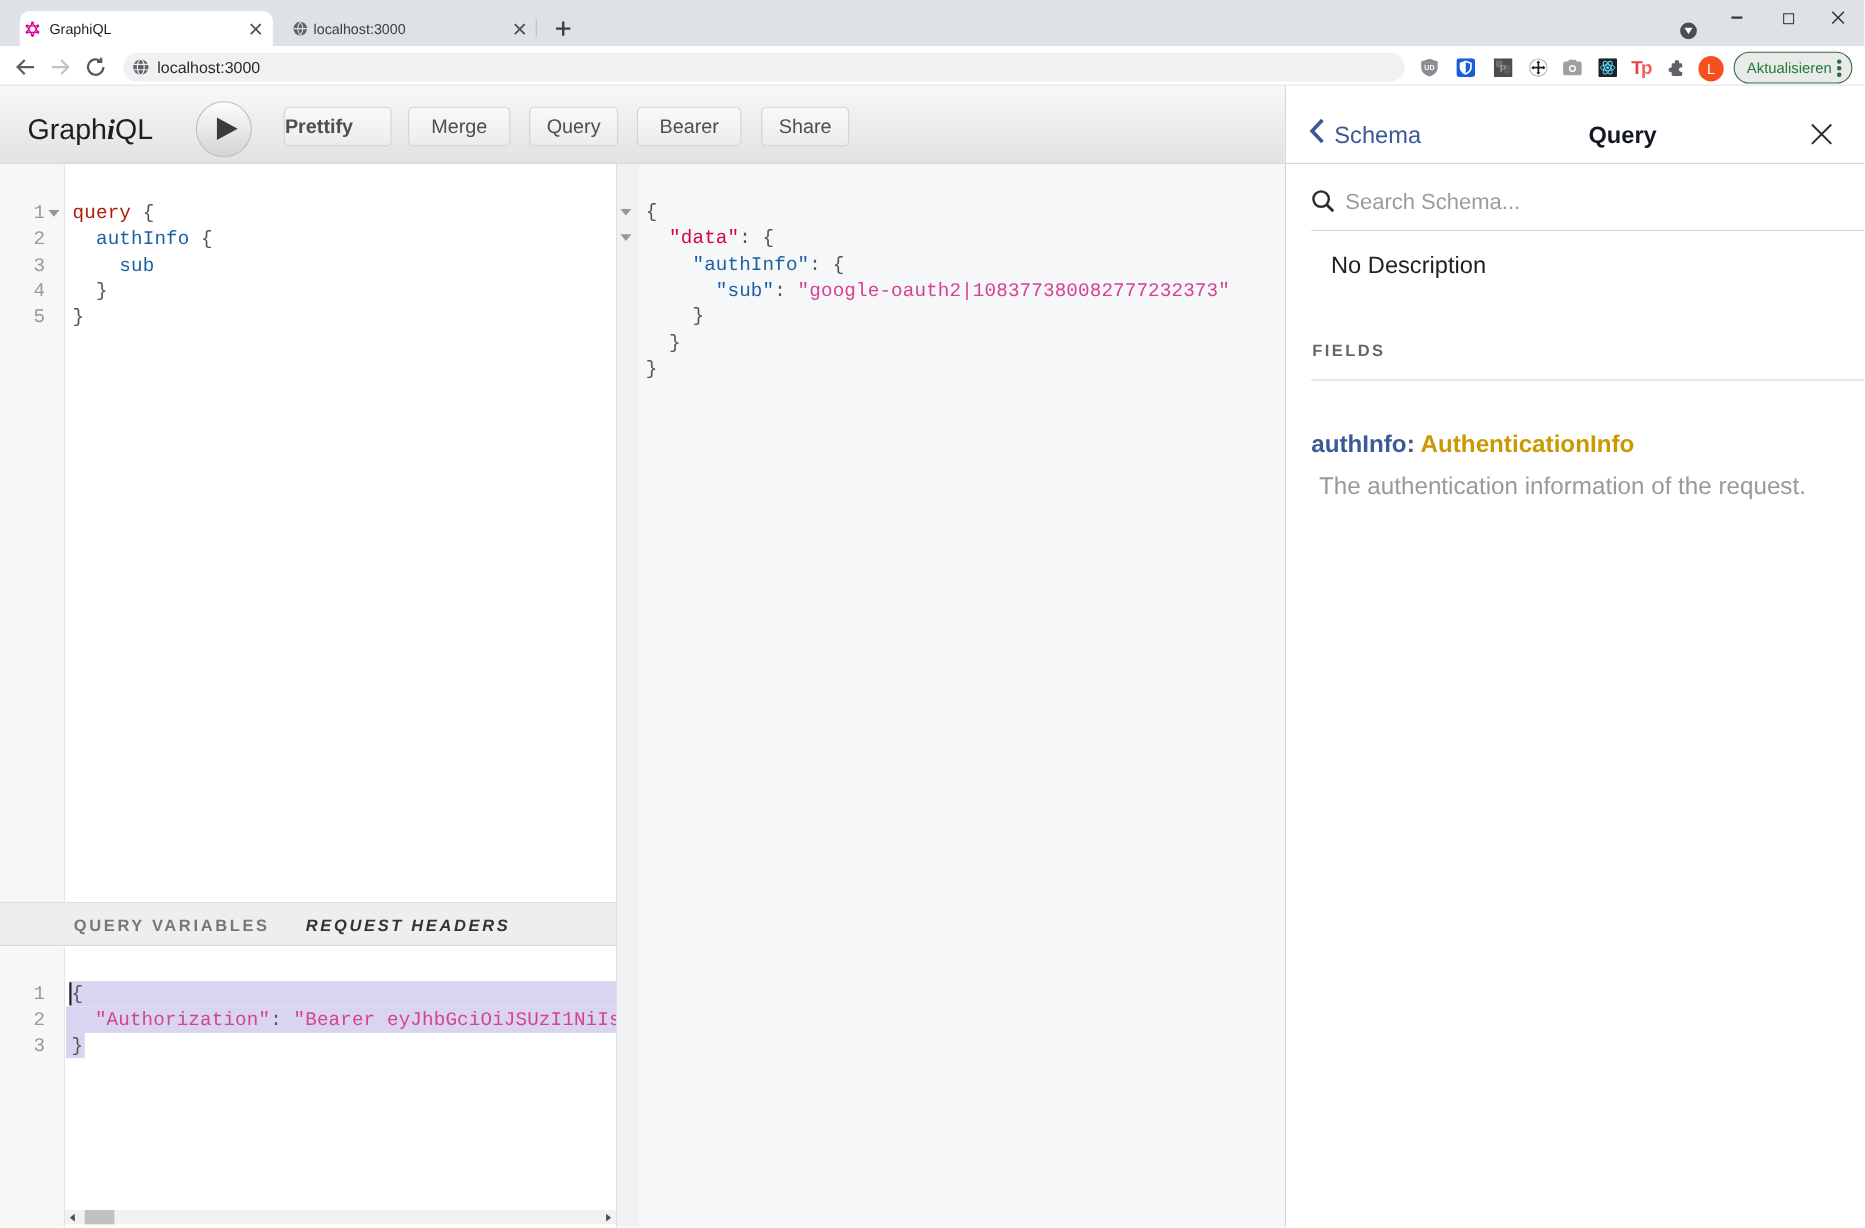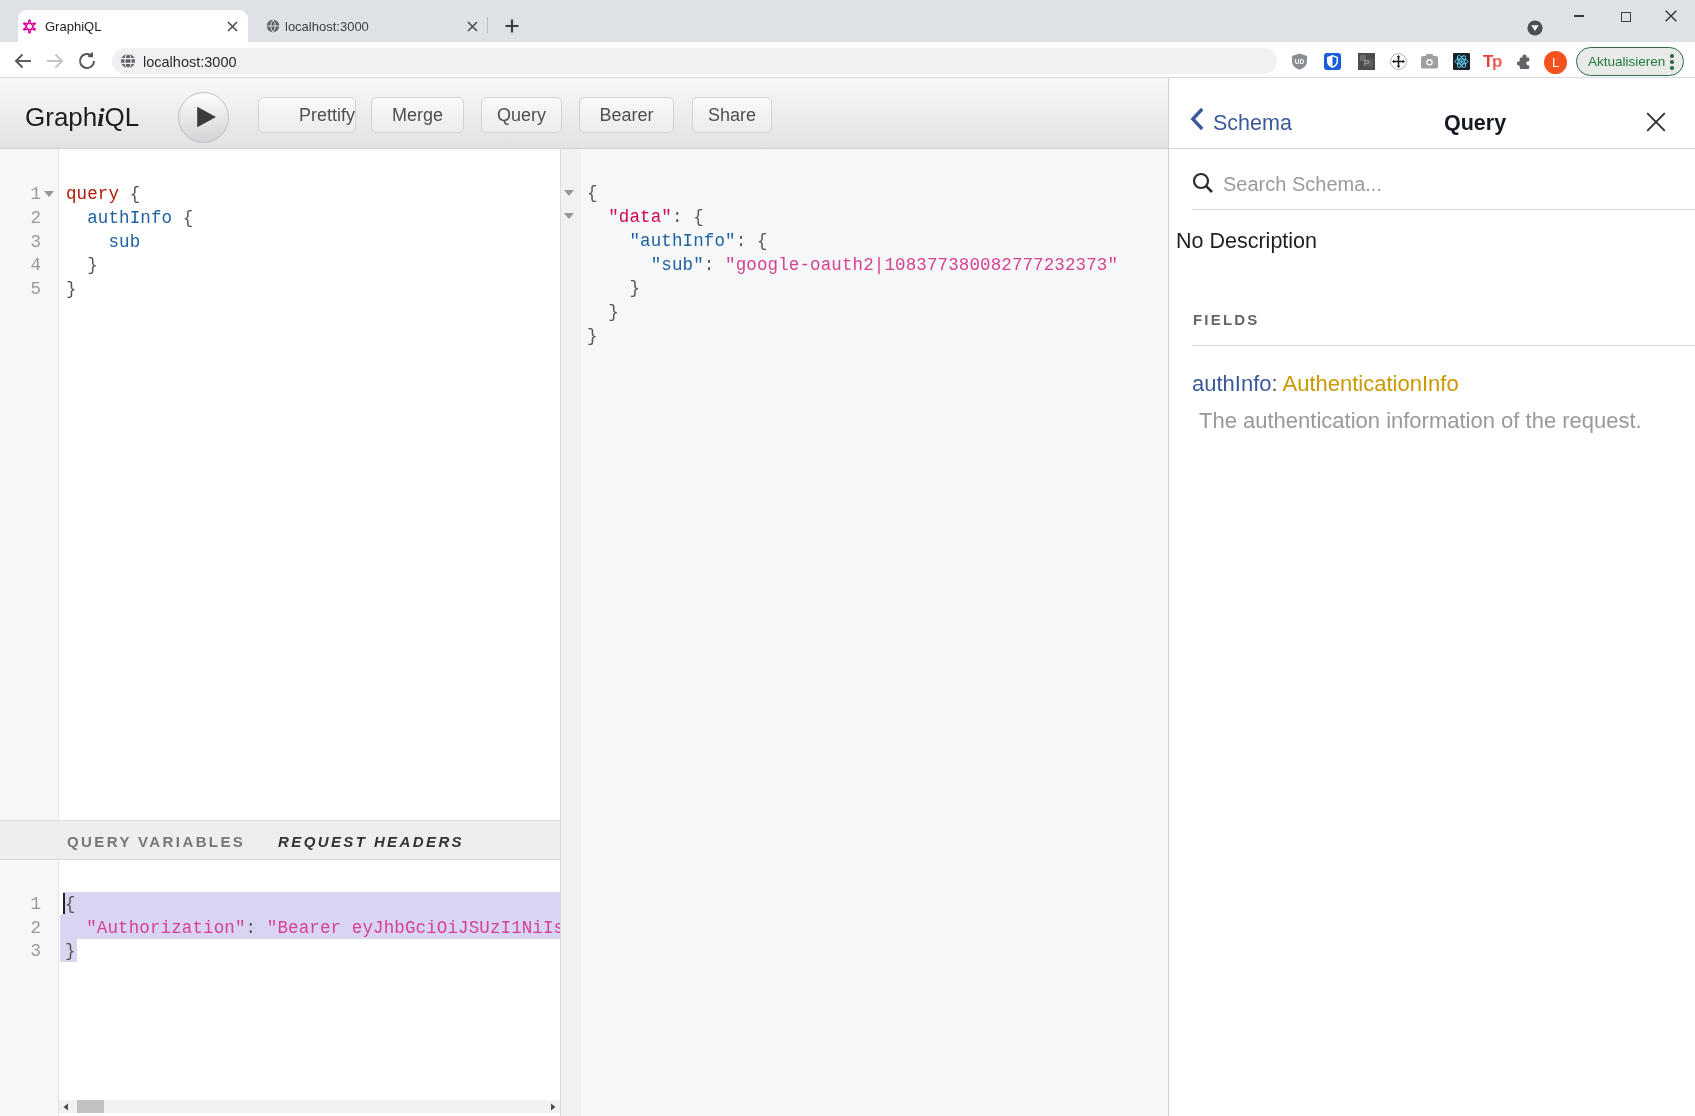--- a/index.html
+++ b/index.html
@@ -136,21 +136,21 @@
   <div style="width:3.6px;height:3.6px;border-radius:50%;background:#2e6a45;margin-bottom:2.4px;"></div>
   <div style="width:3.6px;height:3.6px;border-radius:50%;background:#2e6a45;"></div>
 </div>
 
 <div class="abs" style="left:0;top:78px;width:1168px;height:71px;background:linear-gradient(#f8f8f8,#e2e2e2);border-bottom:1px solid #d0d0d0;"></div>
 <div class="abs" style="left:25px;top:102px;font-size:26px;color:#1e1e1e;">Graph<em style="font-family:'Liberation Serif',serif;font-weight:bold;">i</em>QL</div>
 <div class="abs" style="left:178px;top:92px;width:51px;height:51px;border-radius:50%;background:linear-gradient(#fdfdfd,#d2d3d6);border:1px solid #bfbfbf;"></div>
 <svg class="abs" style="left:196px;top:106px;" width="21" height="22" viewBox="0 0 21 22">
     <path d="M1.2,0.8 L20,11 L1.2,21.2 Z" fill="#3b3b3b"></path>
   </svg>
-<div class="abs" style="left:258px;top:97px;width:98px;height:36px;border:1px solid #d3d3d3;border-radius:5px;background:linear-gradient(#f9f9f9,#ececec);color:#4f4f4f;font-size:18px;text-align:right;line-height:34px;">Prettify</div>
+<div class="abs" style="left:258px;top:97px;width:98px;height:36px;border:1px solid #d3d3d3;border-radius:5px;background:linear-gradient(#f9f9f9,#ececec);color:#4f4f4f;font-size:18px;text-align:left;line-height:34px;font-weight:bold;">Prettify</div>
 <div class="abs" style="left:371px;top:97px;width:93px;height:36px;border:1px solid #d3d3d3;border-radius:5px;background:linear-gradient(#f9f9f9,#ececec);color:#4f4f4f;font-size:18px;text-align:center;line-height:34px;">Merge</div>
 <div class="abs" style="left:481px;top:97px;width:81px;height:36px;border:1px solid #d3d3d3;border-radius:5px;background:linear-gradient(#f9f9f9,#ececec);color:#4f4f4f;font-size:18px;text-align:center;line-height:34px;">Query</div>
 <div class="abs" style="left:579px;top:97px;width:95px;height:36px;border:1px solid #d3d3d3;border-radius:5px;background:linear-gradient(#f9f9f9,#ececec);color:#4f4f4f;font-size:18px;text-align:center;line-height:34px;">Bearer</div>
 <div class="abs" style="left:692px;top:97px;width:80px;height:36px;border:1px solid #d3d3d3;border-radius:5px;background:linear-gradient(#f9f9f9,#ececec);color:#4f4f4f;font-size:18px;text-align:center;line-height:34px;">Share</div>
 
 <div class="abs" style="left:0;top:149px;width:560px;height:671px;background:#fff;"></div>
 <div class="abs" style="left:0;top:149px;width:59px;height:671px;background:#f7f7f7;border-right:1px solid #e3e3e3;"></div>
 <div class="abs mono lnum" style="left:0;top:183.0px;width:41px;">
   <div class="cl">1</div>
     <div class="cl">2</div>
@@ -222,17 +222,17 @@
 <svg class="abs" style="left:1646px;top:112px;" width="20" height="20" viewBox="0 0 20 20">
     <path d="M1.2,1.2 L18.8,18.8 M18.8,1.2 L1.2,18.8" stroke="#2c2c2c" stroke-width="1.8"></path>
   </svg>
 
 <svg class="abs" style="left:1192px;top:172px;" width="22" height="22" viewBox="0 0 22 22">
   <circle cx="9" cy="9" r="7" stroke="#2b2b2b" stroke-width="2.2" fill="none"></circle>
   <path d="M14.2,14.2 L20,20" stroke="#2b2b2b" stroke-width="2.6"></path>
 </svg>
 <div class="abs" style="left:1223px;top:173px;font-size:20px;color:#9b9b9b;">Search Schema...</div>
 <div class="abs" style="left:1192px;top:209px;width:503px;height:1px;background:#d6d6d6;"></div>
-<div class="abs" style="left:1176px;top:228.5px;font-size:21.5px;color:#1f1f1f;">No Description</div>
+<div class="abs" style="left:1210px;top:228.5px;font-size:21.5px;color:#1f1f1f;">No Description</div>
 <div class="abs" style="left:1193px;top:311px;font-size:15px;font-weight:bold;letter-spacing:2.2px;color:#666;">FIELDS</div>
 <div class="abs" style="left:1192px;top:345px;width:503px;height:1px;background:#d6d6d6;"></div>
-<div class="abs" style="left:1192px;top:371px;font-size:22px;color:#555;"><span style="color:#3B5998;">authInfo</span>: <span style="color:#CA9800;">AuthenticationInfo</span></div>
-<div class="abs" style="left:1199px;top:408px;font-size:22px;color:#999;">The authentication information of the request.</div>
+<div class="abs" style="left:1192px;top:391px;font-size:22px;color:#555;font-weight:bold;"><span style="color:#3B5998;">authInfo</span>: <span style="color:#CA9800;">AuthenticationInfo</span></div>
+<div class="abs" style="left:1199px;top:429px;font-size:22px;color:#999;">The authentication information of the request.</div>
 
 </body></html>

